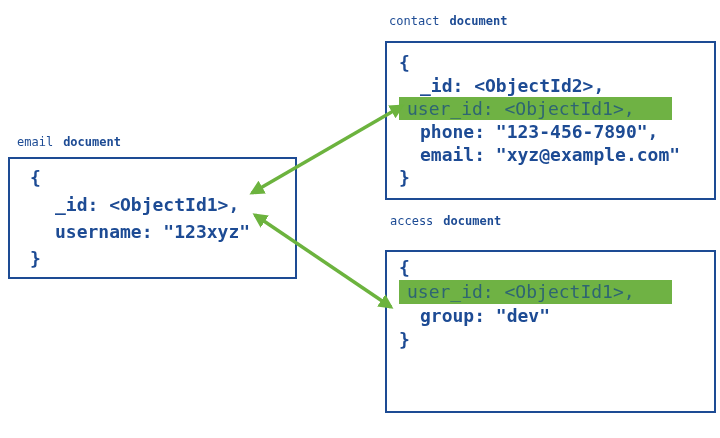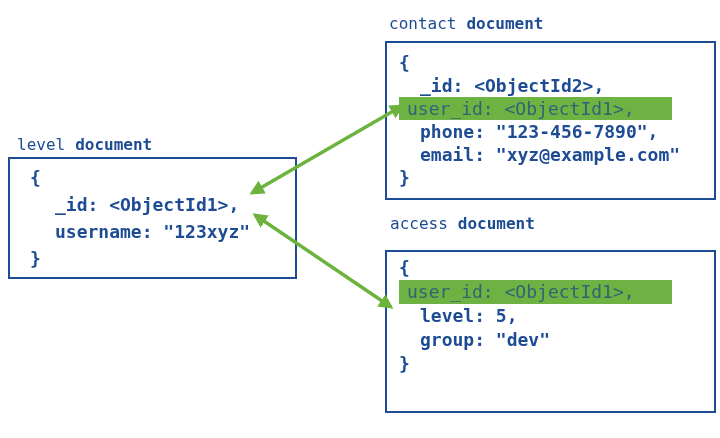--- a/index.html
+++ b/index.html
@@ -5,21 +5,21 @@
   html,body{margin:0;padding:0;background:#ffffff;}
   #canvas{
     position:relative;
     width:720px;height:438px;
     background:#ffffff;
     font-family:"DejaVu Sans Mono", monospace;
     overflow:hidden;
   }
   .doc-title{
     position:absolute;
-    font-size:16px;
+    font-size:12px;
     color:#1d4b94;
     white-space:nowrap;
     letter-spacing:0px;
   }
   .doc-title .w1{font-weight:normal;}
   .doc-title .w2{font-weight:bold;margin-left:10px;}
   .doc{
     position:absolute;
     border:2px solid #1d4b94;
     box-sizing:border-box;
@@ -58,21 +58,21 @@
     left:0;top:0;width:720px;height:438px;
     pointer-events:none;
   }
 </style>
 </head>
 <body>
 
 <div id="canvas">
 
   <div class="doc-title" style="left:17px;top:135px;">
-    <span class="w1">level</span><span class="w2">document</span>
+    <span class="w1">email</span><span class="w2">document</span>
   </div>
   <div class="doc user" style="left:8px;top:157px;width:289px;height:122px;">
     <div class="line brace">{</div>
     <div class="line field">_id: &lt;ObjectId1&gt;,</div>
     <div class="line field">username: "123xyz"</div>
     <div class="line brace">}</div>
   </div>
 
   <div class="doc-title" style="left:389px;top:14px;">
     <span class="w1">contact</span><span class="w2">document</span>
@@ -85,21 +85,20 @@
     <div class="line field">email: "xyz@example.com"</div>
     <div class="line brace">}</div>
   </div>
 
   <div class="doc-title" style="left:390px;top:214px;">
     <span class="w1">access</span><span class="w2">document</span>
   </div>
   <div class="doc access" style="left:385px;top:250px;width:331px;height:163px;">
     <div class="line brace">{</div>
     <div class="line hl">user_id: &lt;ObjectId1&gt;,</div>
-    <div class="line field">level: 5,</div>
     <div class="line field">group: "dev"</div>
     <div class="line brace">}</div>
   </div>
 
   <svg class="arrows" width="720" height="438" viewBox="0 0 720 438">
     <defs>
       <marker id="ah-end" viewBox="0 0 10 10" refX="8" refY="5" markerWidth="4.2" markerHeight="4.2" orient="auto">
         <path d="M0,0 L10,5 L0,10 z" fill="#6cb33e"></path>
       </marker>
       <marker id="ah-start" viewBox="0 0 10 10" refX="8" refY="5" markerWidth="4.2" markerHeight="4.2" orient="auto-start-reverse">

